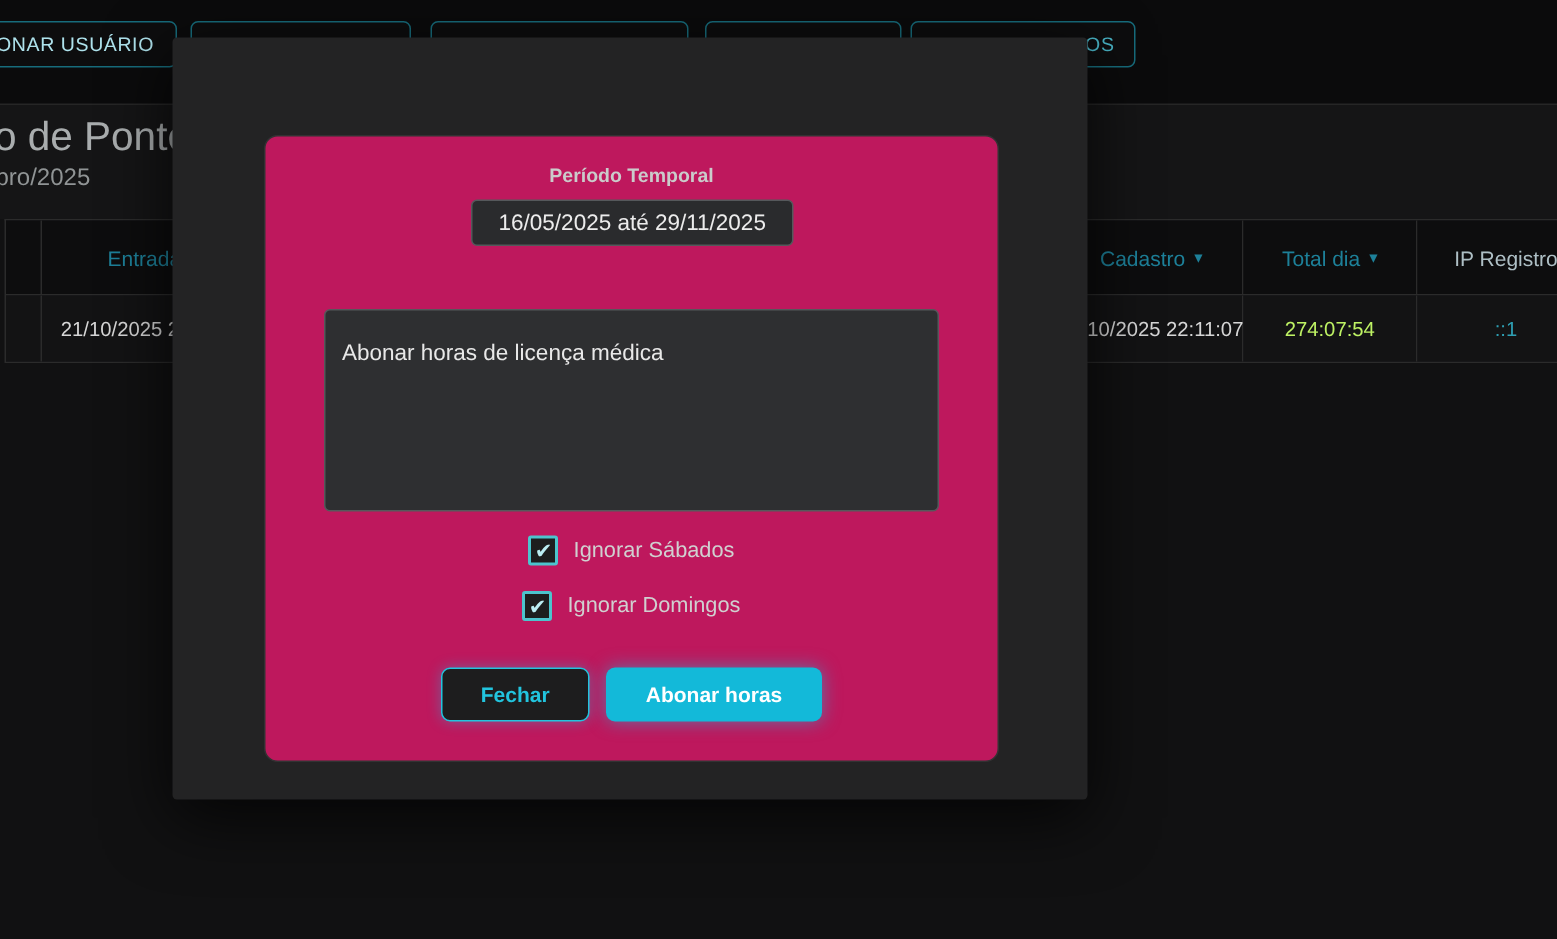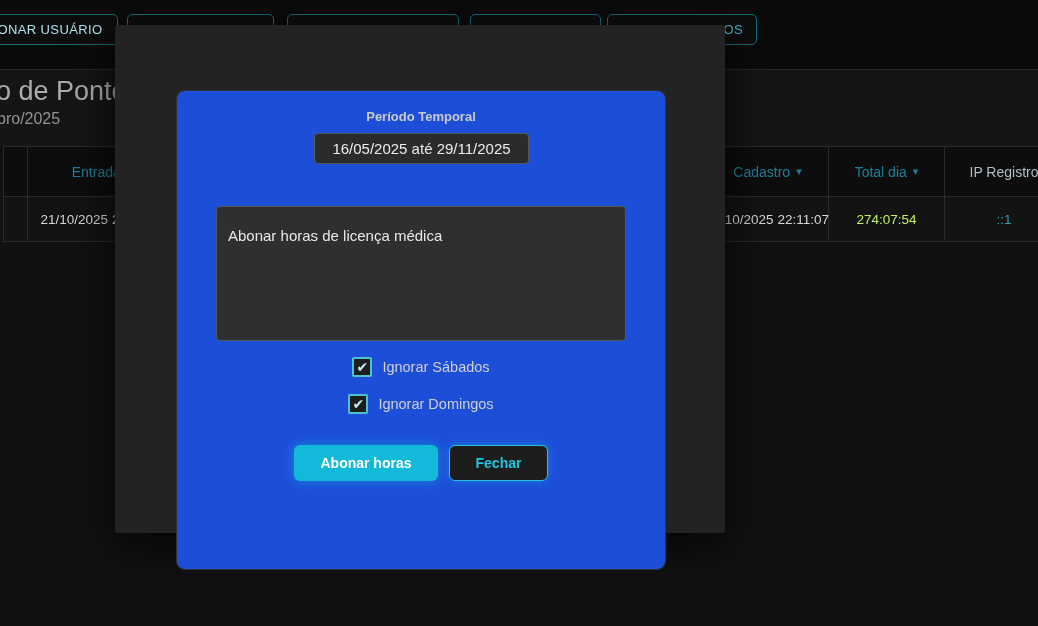--- a/index.html
+++ b/index.html
@@ -28,21 +28,21 @@
   .val-green{color:#bef264;}
   .val-teal{color:#2e9fb3;}
 
   
   #modal{position:absolute;left:115px;top:25px;width:610px;height:508px;background:#232324;
          border-radius:3px;box-shadow:0 12px 45px rgba(0,0,0,.75);z-index:10;}
   #modal-header{position:relative;height:50px;background:#2b2b2c;border-bottom:2px solid #1a1a1b;border-radius:3px 3px 0 0;}
   #modal-title{position:absolute;left:16px;top:0;height:50px;display:flex;align-items:center;font-size:17px;color:#24b5d6;}
   #modal-close{position:absolute;right:14px;top:12px;width:24px;height:24px;display:flex;align-items:center;justify-content:center;
                color:#7c7c7c;font-size:17px;font-weight:bold;cursor:default;}
-  #panel{position:absolute;left:61px;top:65px;width:490px;height:480px;background:#1d4ed8;
+  #panel{position:absolute;left:61px;top:65px;width:490px;height:418px;background:#be185d;
          border:1px solid #323233;border-radius:9px;}
   .form-label{position:absolute;left:0;width:100%;text-align:center;font-size:13px;font-weight:bold;color:#cbcbcb;}
   #lbl-period{top:18px;}
   #period-input{position:absolute;left:137px;top:42px;width:215px;height:31px;background:#2a2b2d;border:1px solid #55585b;
                 border-radius:4px;color:#ececec;font-size:15px;text-align:center;line-height:29px;}
   #lbl-obs{top:94px;}
   #obs-textarea{position:absolute;left:39px;top:115px;width:410px;height:135px;background:#2e2f31;border:1px solid #55585b;
                 border-radius:4px;color:#e8e8e8;font-size:15px;padding:19px 11px;line-height:20px;}
   .cb-row{position:absolute;left:0;width:100%;display:flex;align-items:center;justify-content:center;gap:10px;}
   #cb-row-1{top:266px;}
@@ -114,19 +114,19 @@
       <div class="cb-row" id="cb-row-1">
         <div class="checkbox">✔</div>
         <div class="cb-label">Ignorar Sábados</div>
       </div>
       <div class="cb-row" id="cb-row-2">
         <div class="checkbox">✔</div>
         <div class="cb-label">Ignorar Domingos</div>
       </div>
 
       <div id="btn-row">
+        <div class="btn" id="btn-close">Fechar</div>
         <div class="btn" id="btn-submit">Abonar horas</div>
-        <div class="btn" id="btn-close">Fechar</div>
       </div>
     </div>
   </div>
 
 </div>
 
 </body></html>

